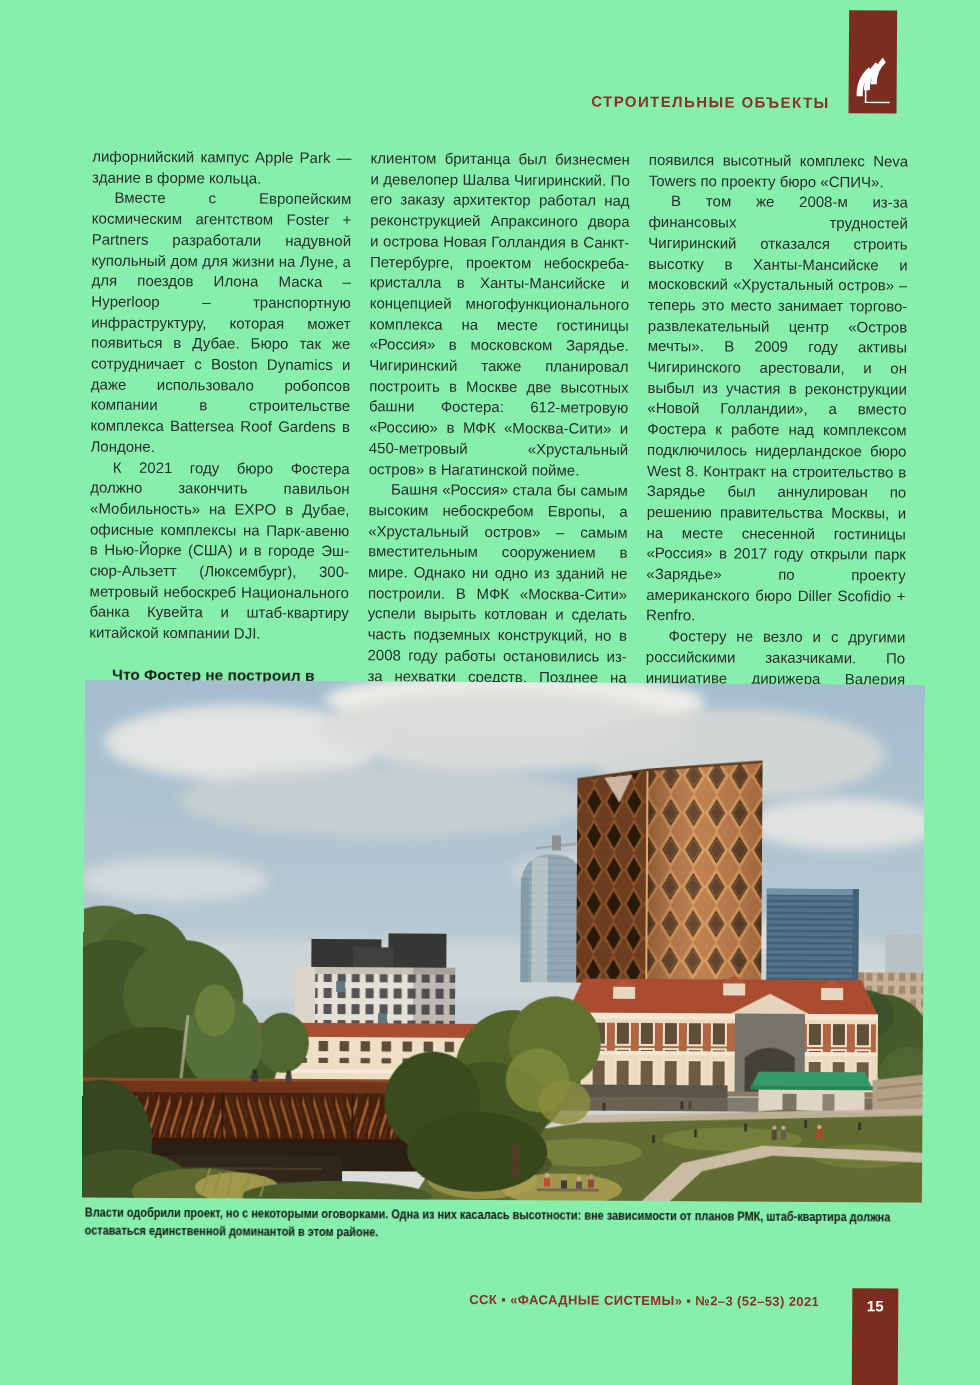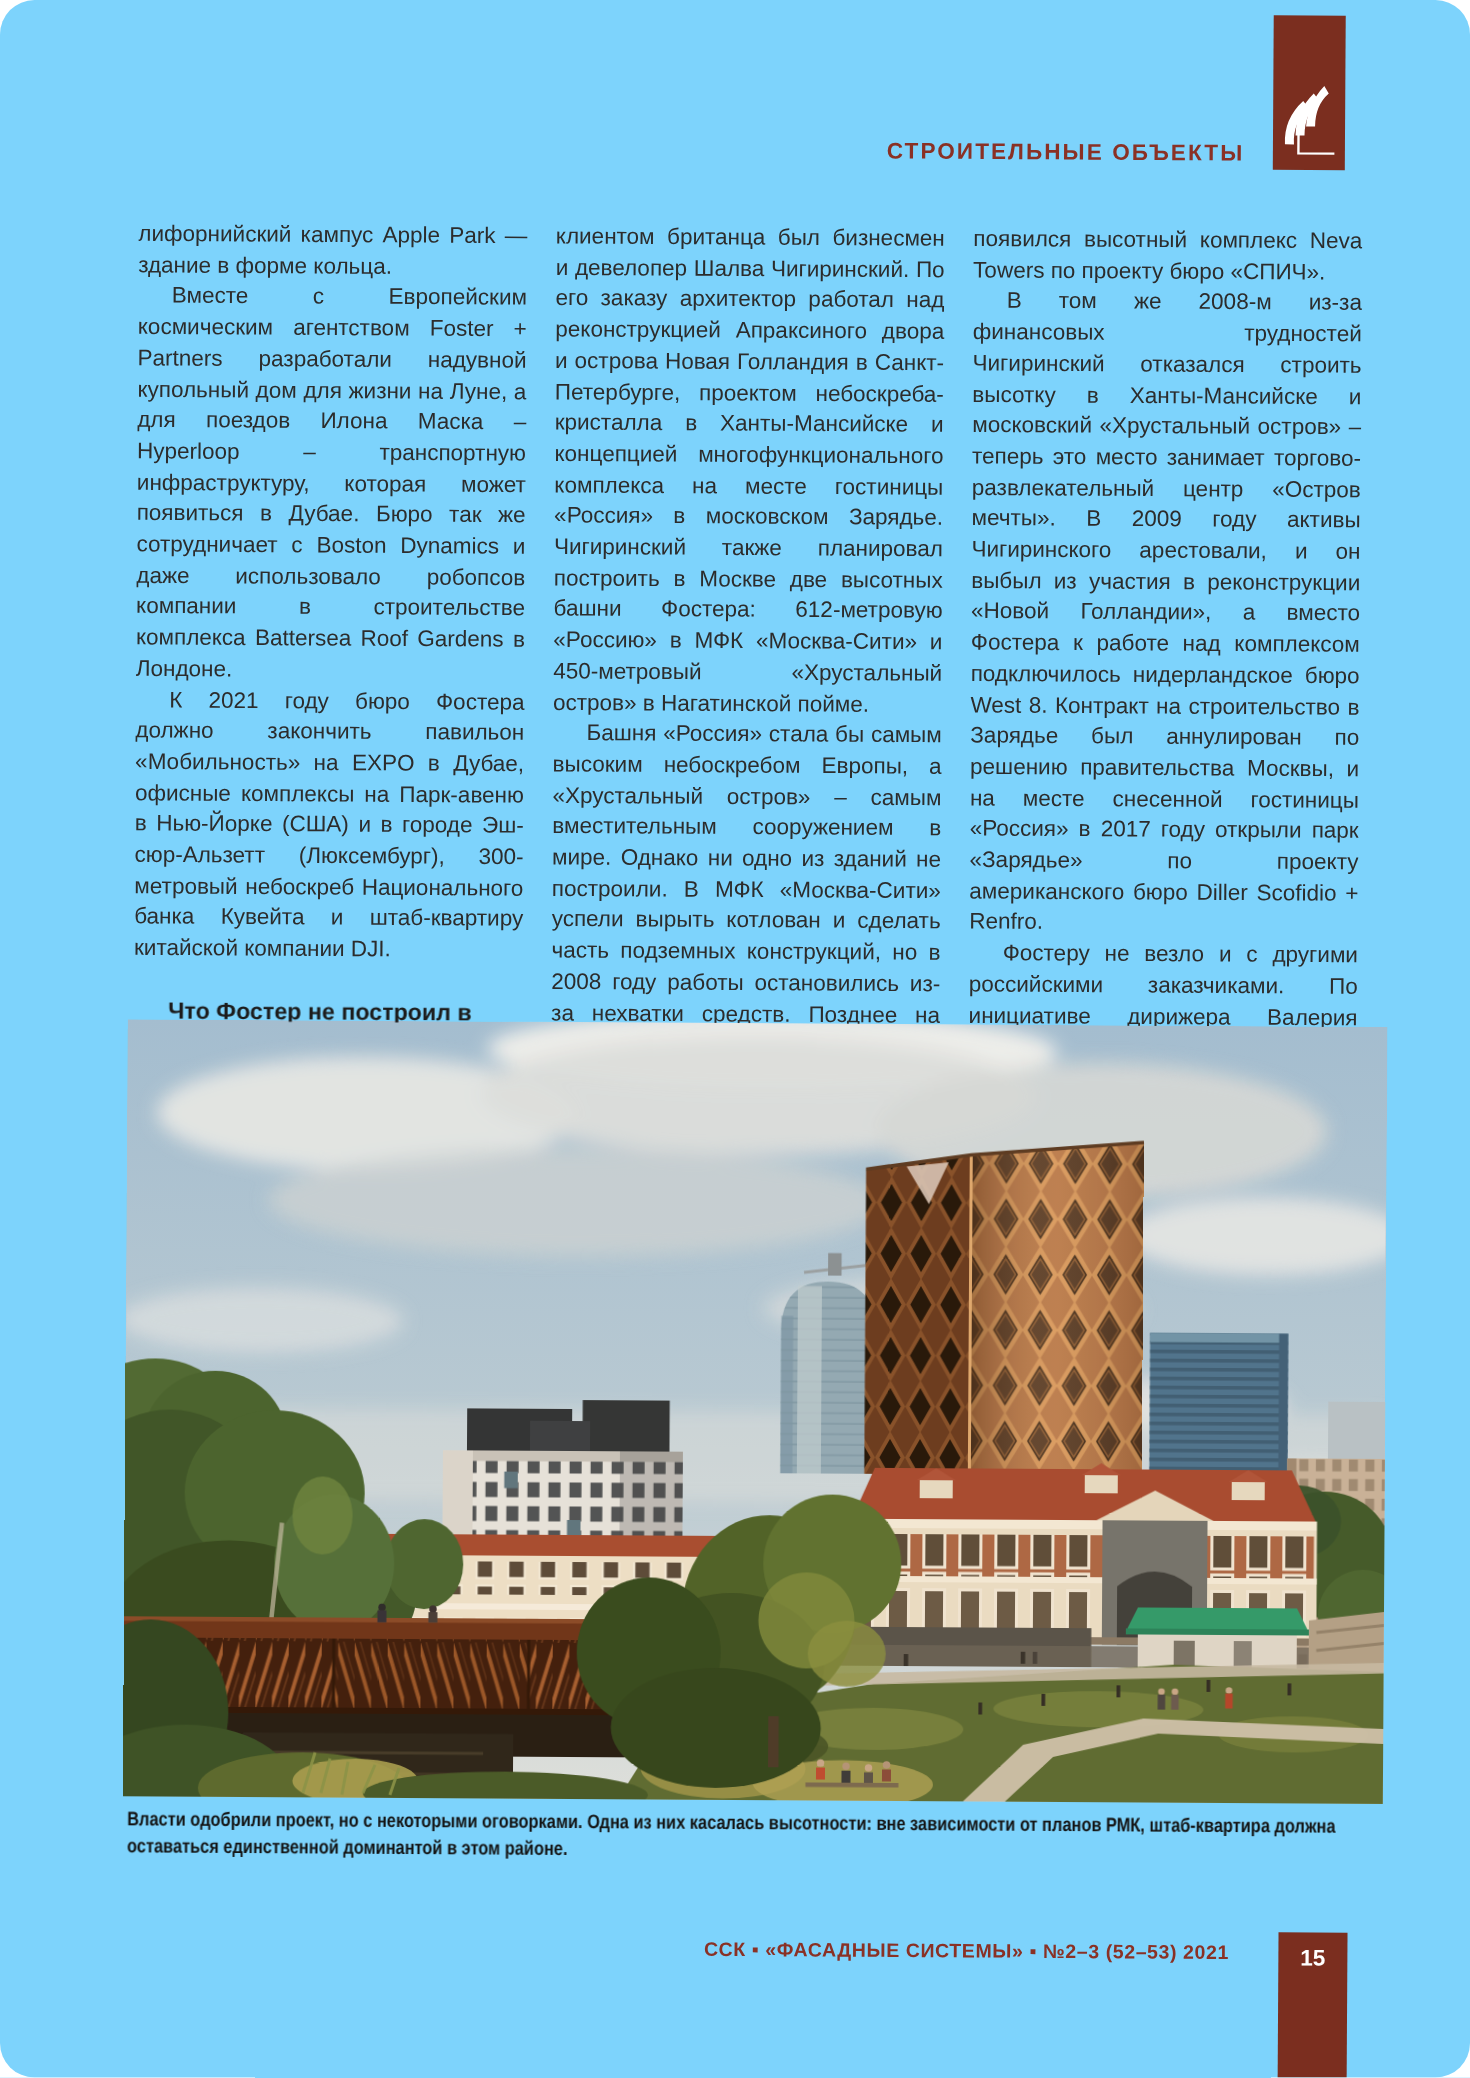--- a/index.html
+++ b/index.html
@@ -1,17 +1,17 @@
 <!DOCTYPE html>
 <html><head>
 <meta charset="utf-8">
 <style>
   html,body{margin:0;padding:0;background:#ffffff;}
-  .page{position:relative;width:980px;height:1385px;background:#7dd3fc;overflow:hidden;
-        font-family:"Liberation Sans","DejaVu Sans",sans-serif;color:#2c2c2c;border-radius:23px;}
+  .page{position:relative;width:980px;height:1385px;background:#86efac;overflow:hidden;
+        font-family:"Liberation Sans","DejaVu Sans",sans-serif;color:#2c2c2c;}
   .sheet{position:absolute;inset:0;transform:rotate(0.35deg);transform-origin:490px 690px;}
 
   
   .section-title{position:absolute;top:92px;right:154px;font-size:15px;font-weight:bold;
         letter-spacing:1.4px;color:#8a3125;}
   .logo-box{position:absolute;left:845px;top:8px;width:48px;height:103px;background:#7b2e1f;}
 
   
   .columns{position:absolute;left:89px;top:149px;width:816px;height:534px;display:flex;gap:19px;overflow:hidden;}
   .col{flex:1 1 0;font-size:15px;line-height:20.7px;text-align:justify;}

